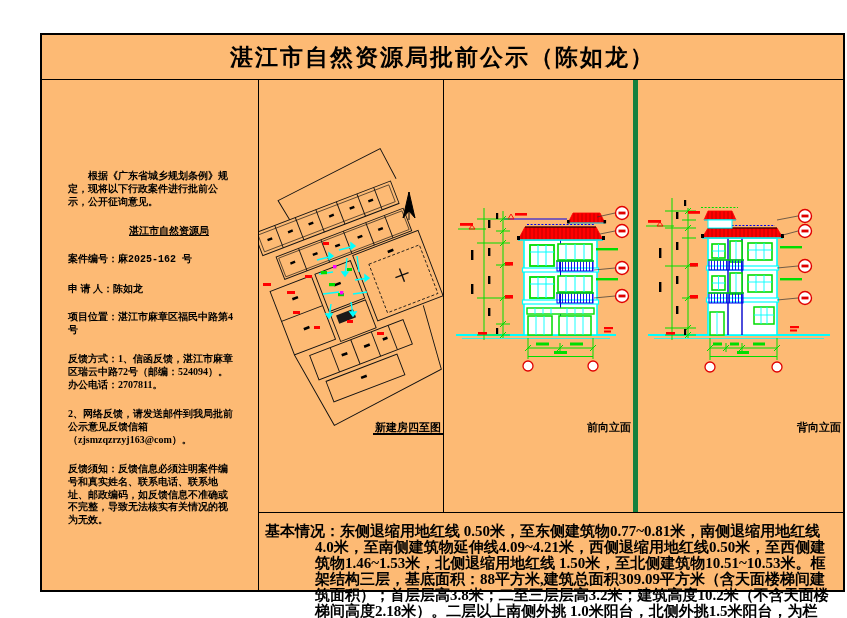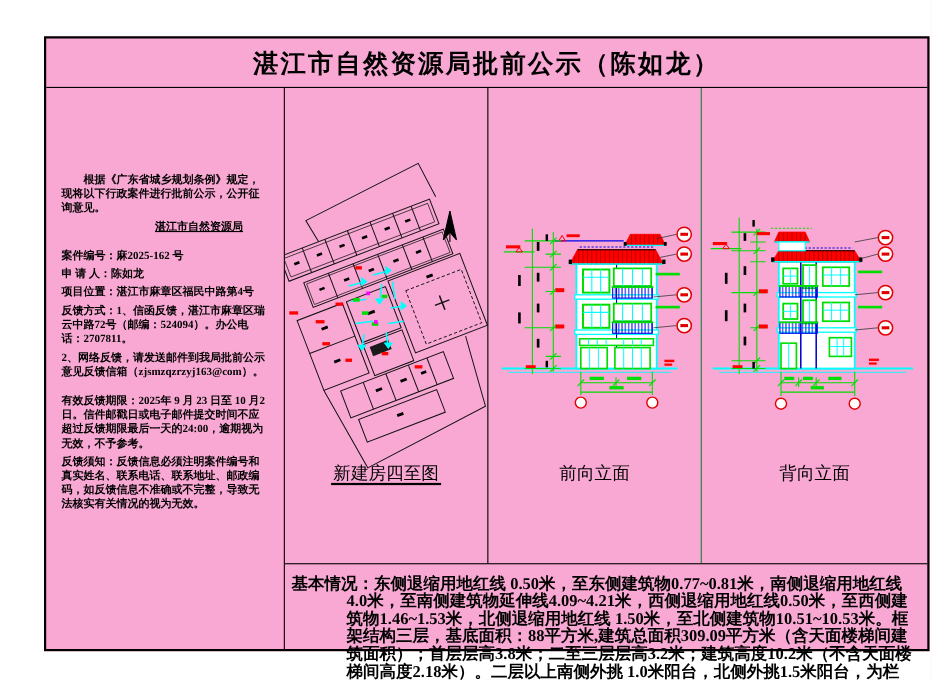--- a/index.html
+++ b/index.html
@@ -1,32 +1,32 @@
 <!DOCTYPE html>
 <html><head>
 <meta charset="utf-8">
 <style>
   html,body{margin:0;padding:0;background:#ffffff;}
   body{width:847px;height:618px;position:relative;font-family:"Liberation Serif", serif;color:#000;}
-  .sheet{position:absolute;left:40px;top:33px;width:805px;height:559px;border:2px solid #000;box-sizing:border-box;display:flex;flex-direction:column;background:#f9a8d4;}
+  .sheet{position:absolute;left:40px;top:33px;width:805px;height:559px;border:2px solid #000;box-sizing:border-box;display:flex;flex-direction:column;background:#fdba74;}
   .title-row{height:44px;flex:0 0 44px;border-bottom:1px solid #000;display:flex;align-items:center;justify-content:center;font-size:23px;font-weight:bold;letter-spacing:2px;}
   .body-row{flex:1;display:flex;min-height:0;}
   .left-col{width:217px;flex:0 0 217px;border-right:1px solid #000;box-sizing:border-box;padding:74px 9px 0 10px;font-size:10px;font-weight:bold;line-height:12.9px;}
-  .left-col p{margin:4px;}
+  .left-col p{margin:16px;}
   .indent2{text-indent:20px;}
   .agency{text-align:right;padding-right:24px;text-decoration:underline;}
-  .blockgap{margin-top:13px !important;}
+  .blockgap{margin-top:13px !important;font-family:Liberation Mono, monospace;}
   .right-area{flex:1;display:flex;flex-direction:column;min-height:0;}
   .drawings{flex:0 0 433px;height:433px;display:flex;border-bottom:1px solid #000;box-sizing:border-box;}
   .draw-col{position:relative;box-sizing:border-box;height:100%;}
   .site-col{width:185px;flex:0 0 185px;border-right:1px solid #000;}
-  .front-col{width:194px;flex:0 0 194px;border-right:1px solid #15803d;}
+  .front-col{width:194px;flex:0 0 194px;border-right:5px solid #15803d;}
   .rear-col{flex:1;}
   .draw-col svg{position:absolute;left:0;top:0;}
-  .draw-label{position:absolute;left:0;top:340px;width:100%;text-align:center;font-size:16px;font-weight:normal;}
+  .draw-label{position:absolute;left:0;top:340px;width:100%;text-align:right;font-size:11px;font-weight:bold;}
   .draw-label span{padding:0 2px;}
   .ul-heavy span{border-bottom:2px solid #000;}
   .ul-thin span{border-bottom:0;}
   .info-row{flex:1;padding:10px 12px 0 6px;font-size:15px;font-weight:bold;line-height:16px;}
   .info-row p{margin:0;padding-left:50px;text-indent:-50px;}
 </style>
 </head>
 <body>
 
 <div class="sheet">
@@ -36,21 +36,20 @@
   <div class="body-row">
 
     <div class="left-col">
       <p class="indent2">根据《广东省城乡规划条例》规定，现将以下行政案件进行批前公示，公开征询意见。</p>
       <p class="agency">湛江市自然资源局</p>
       <p class="blockgap">案件编号：麻2025-162 号</p>
       <p>申 请 人：陈如龙</p>
       <p>项目位置：湛江市麻章区福民中路第4号</p>
       <p>反馈方式：1、信函反馈，湛江市麻章区瑞云中路72号（邮编：524094）。办公电话：2707811。</p>
       <p>2、网络反馈，请发送邮件到我局批前公示意见反馈信箱（zjsmzqzrzyj163@com）。</p>
-      <p class="blockgap">有效反馈期限：2025年 9 月 23 日至 10 月2日。信件邮戳日或电子邮件提交时间不应超过反馈期限最后一天的24:00，逾期视为无效，不予参考。</p>
       <p>反馈须知：反馈信息必须注明案件编号和真实姓名、联系电话、联系地址、邮政编码，如反馈信息不准确或不完整，导致无法核实有关情况的视为无效。</p>
     </div>
 
     <div class="right-area">
 
       <div class="drawings">
 
         <div class="draw-col site-col">
           <svg width="185" height="433" viewBox="0 0 185 433">
 

